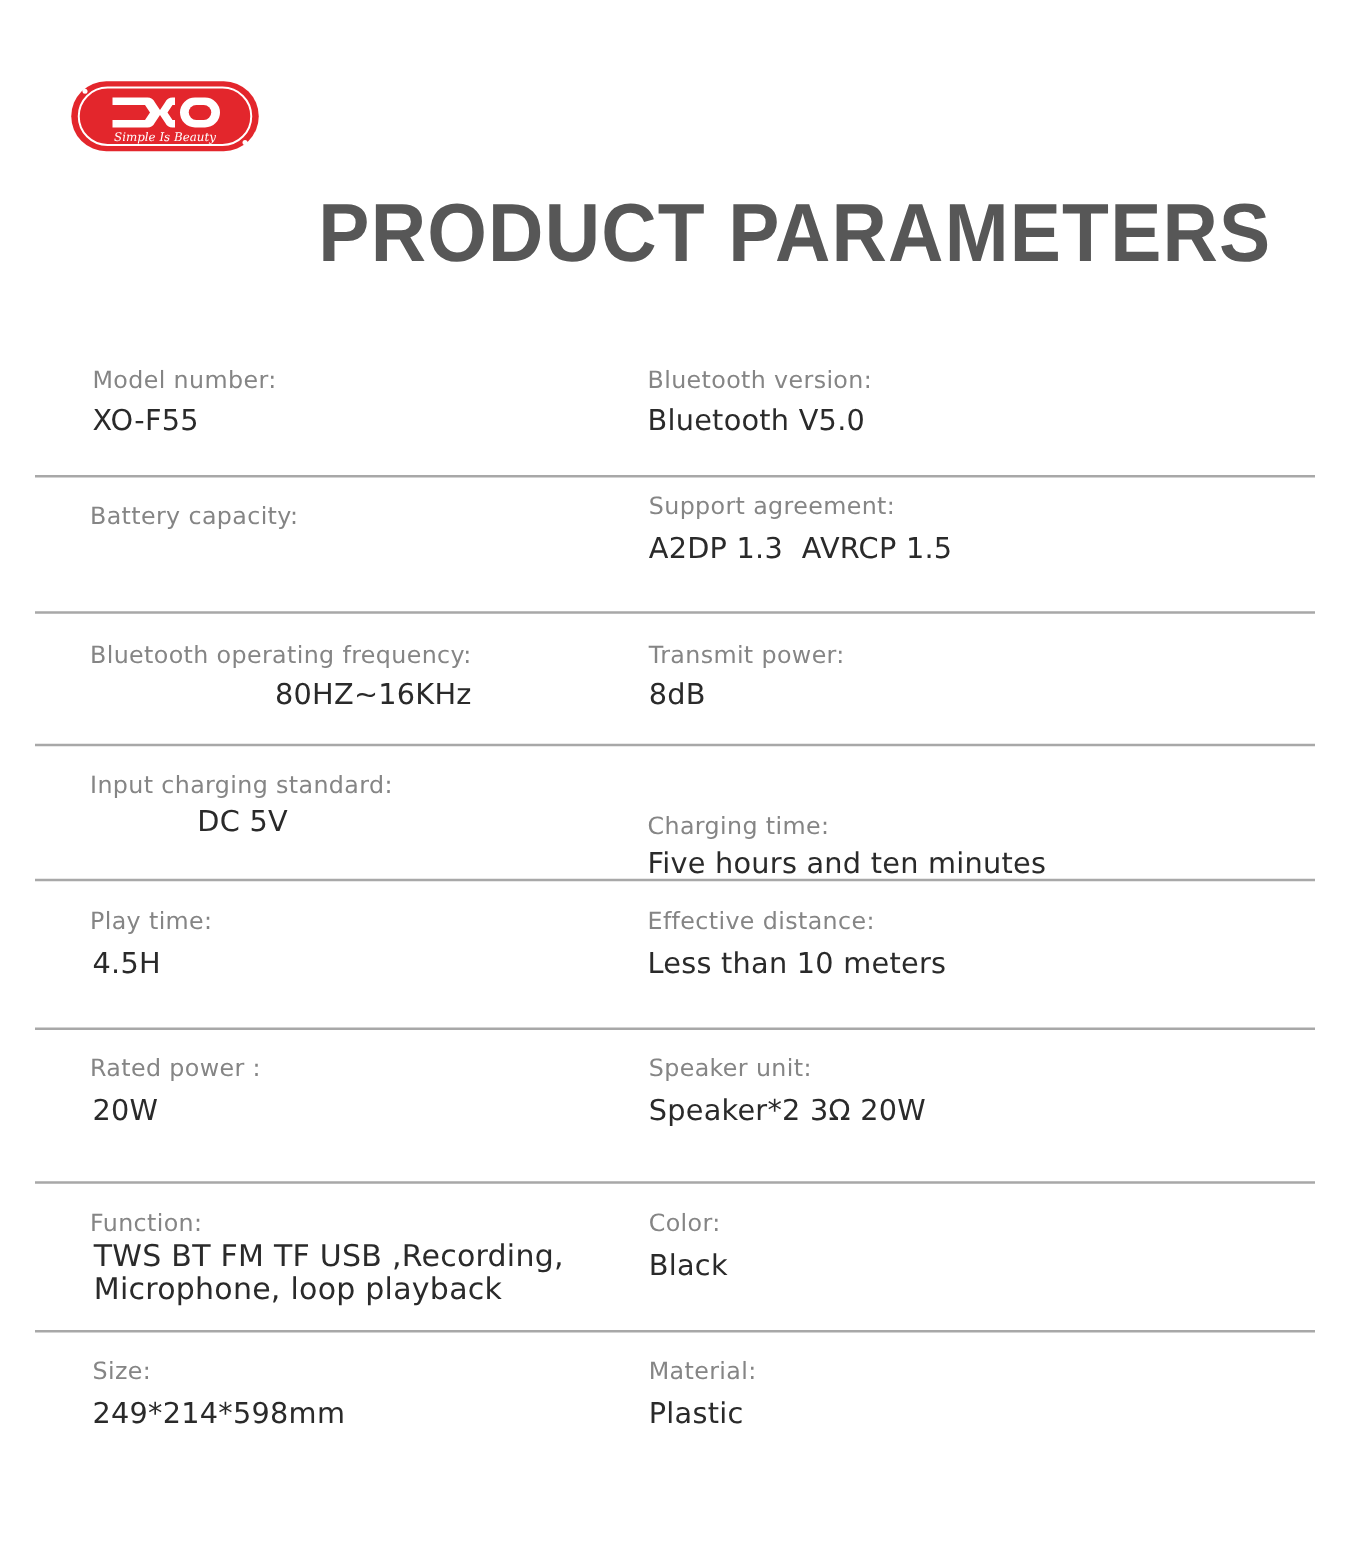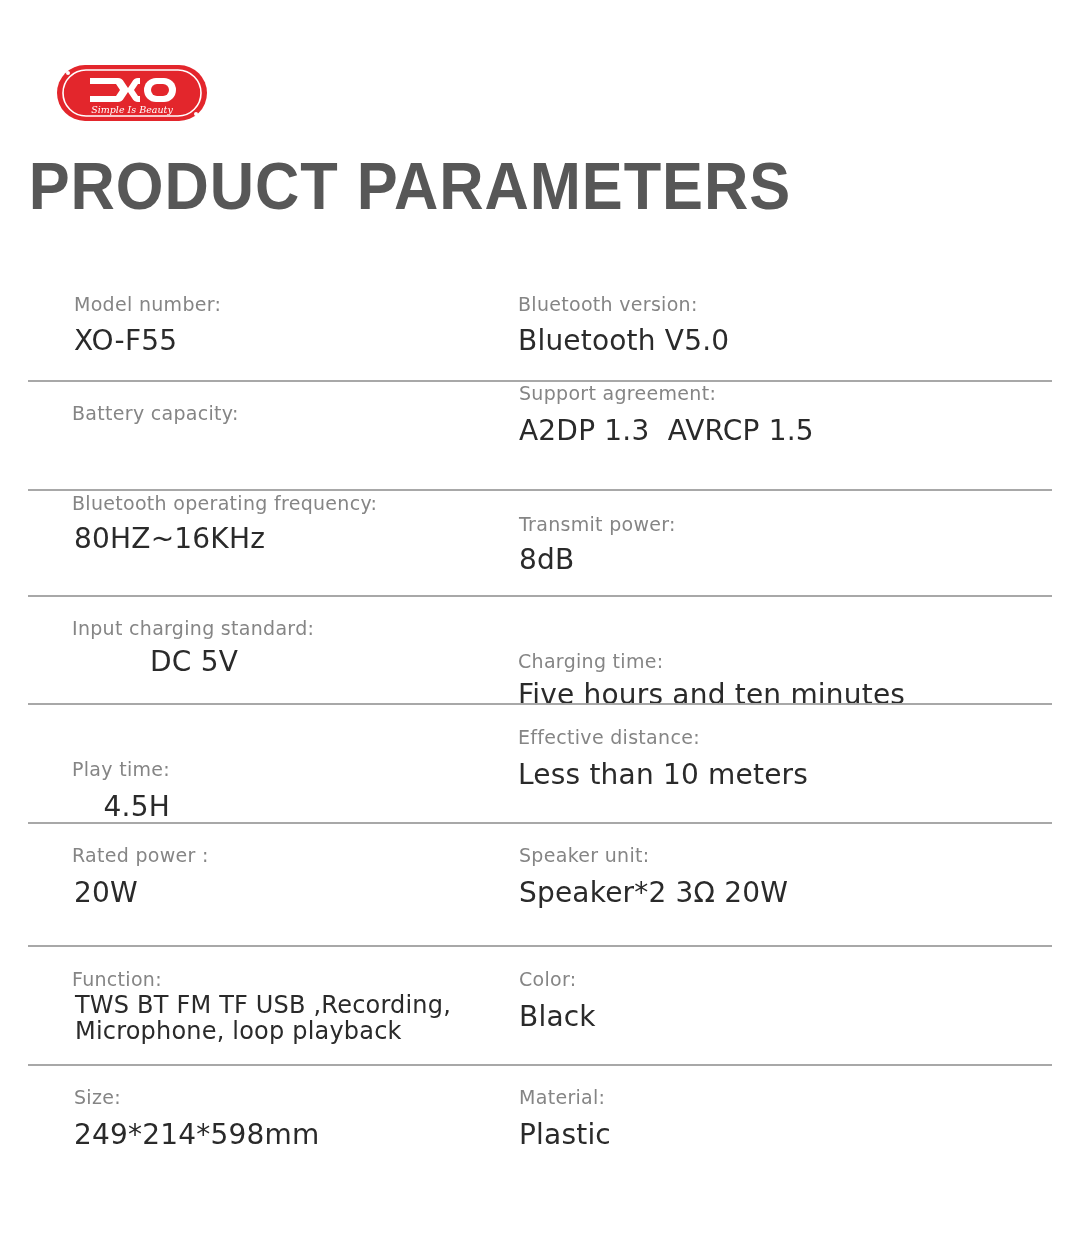--- a/index.html
+++ b/index.html
@@ -1,26 +1,26 @@
 <!DOCTYPE html>
 <html><head>
 <meta charset="utf-8">
 <style>
   html, body { margin: 0; padding: 0; background: #ffffff; }
   body { width: 1080px; height: 1240px; position: relative; overflow: hidden;
          font-family: "DejaVu Sans", sans-serif; }
   .logo { position: absolute; left: 56px; top: 64px; width: 152px; height: 58px; }
-  .title { position: absolute; left: 0; width: 1030px; top: 148px; text-align: left;
+  .title { position: absolute; left: 0; width: 1030px; top: 148px; text-align: right;
            font-family: "Liberation Sans", sans-serif; font-weight: bold; font-size: 66px;
-           color: #575757; letter-spacing: 1px; margin: 0; padding-left: 0; }
+           color: #575757; letter-spacing: 1px; margin: 0; padding-left: 16px; }
   .title span { display: inline-block; transform: scaleX(0.93); }
   .sep { position: absolute; left: 28px; width: 1024px; height: 2px; background: #a8a8a8; }
   .cell { position: absolute; }
   .label { font-size: 19px; color: #858585; white-space: nowrap; letter-spacing: 0.3px; }
-  .value { font-size: 28px; color: #2a2a2a; white-space: nowrap; letter-spacing: 0.2px; }
+  .value { font-size: 23px; color: #2a2a2a; white-space: nowrap; letter-spacing: 0.2px; }
   .value.multi { line-height: 26px; font-size: 24px; }
 </style>
 </head>
 <body>
 
 <svg class="logo" viewBox="0 0 152 58">
   <rect x="1" y="1" width="150" height="56" rx="28" ry="28" fill="#e3262c"></rect>
   <rect x="7" y="6" width="138" height="46" rx="23" ry="23" fill="none" stroke="#ffffff" stroke-width="1.6"></rect>
   <circle cx="12" cy="9" r="2" fill="#ffffff"></circle>
   <circle cx="140" cy="50" r="2" fill="#ffffff"></circle>
@@ -40,47 +40,47 @@
 </div>
 <div class="cell" style="left:518px; top:293px;">
   <div class="label">Bluetooth version:</div>
   <div class="value" style="margin-top:9px;">Bluetooth V5.0</div>
 </div>
 <div class="sep" style="top:380px;"></div>
 
 <div class="cell" style="left:72px; top:402px;">
   <div class="label">Battery capacity:</div>
 </div>
-<div class="cell" style="left:519px; top:382px;">
+<div class="cell" style="left:519px; top:394px;">
   <div class="label">Support agreement:</div>
   <div class="value" style="margin-top:10px;white-space:pre;">A2DP 1.3  AVRCP 1.5</div>
 </div>
 <div class="sep" style="top:489px;"></div>
 
-<div class="cell" style="left:72px; top:492px;">
+<div class="cell" style="left:72px; top:513px;text-align:right;">
   <div class="label">Bluetooth operating frequency:</div>
   <div class="value" style="margin-top:8px;margin-left:2px;">80HZ~16KHz</div>
 </div>
 <div class="cell" style="left:519px; top:513px;">
   <div class="label">Transmit power:</div>
   <div class="value" style="margin-top:8px;">8dB</div>
 </div>
 <div class="sep" style="top:595px;"></div>
 
 <div class="cell" style="left:72px; top:617px;">
   <div class="label">Input charging standard:</div>
   <div class="value" style="margin-top:6px;margin-left:2px;text-align:center;">DC 5V</div>
 </div>
 <div class="cell" style="left:518px; top:650px;">
   <div class="label">Charging time:</div>
   <div class="value" style="margin-top:6px;">Five hours and ten minutes</div>
 </div>
 <div class="sep" style="top:703px;"></div>
 
-<div class="cell" style="left:72px; top:758px;text-align:right;">
+<div class="cell" style="left:72px; top:726px;">
   <div class="label">Play time:</div>
   <div class="value" style="margin-top:10px;margin-left:2px;">4.5H</div>
 </div>
 <div class="cell" style="left:518px; top:726px;">
   <div class="label">Effective distance:</div>
   <div class="value" style="margin-top:10px;">Less than 10 meters</div>
 </div>
 <div class="sep" style="top:822px;"></div>
 
 <div class="cell" style="left:72px; top:844px;">

